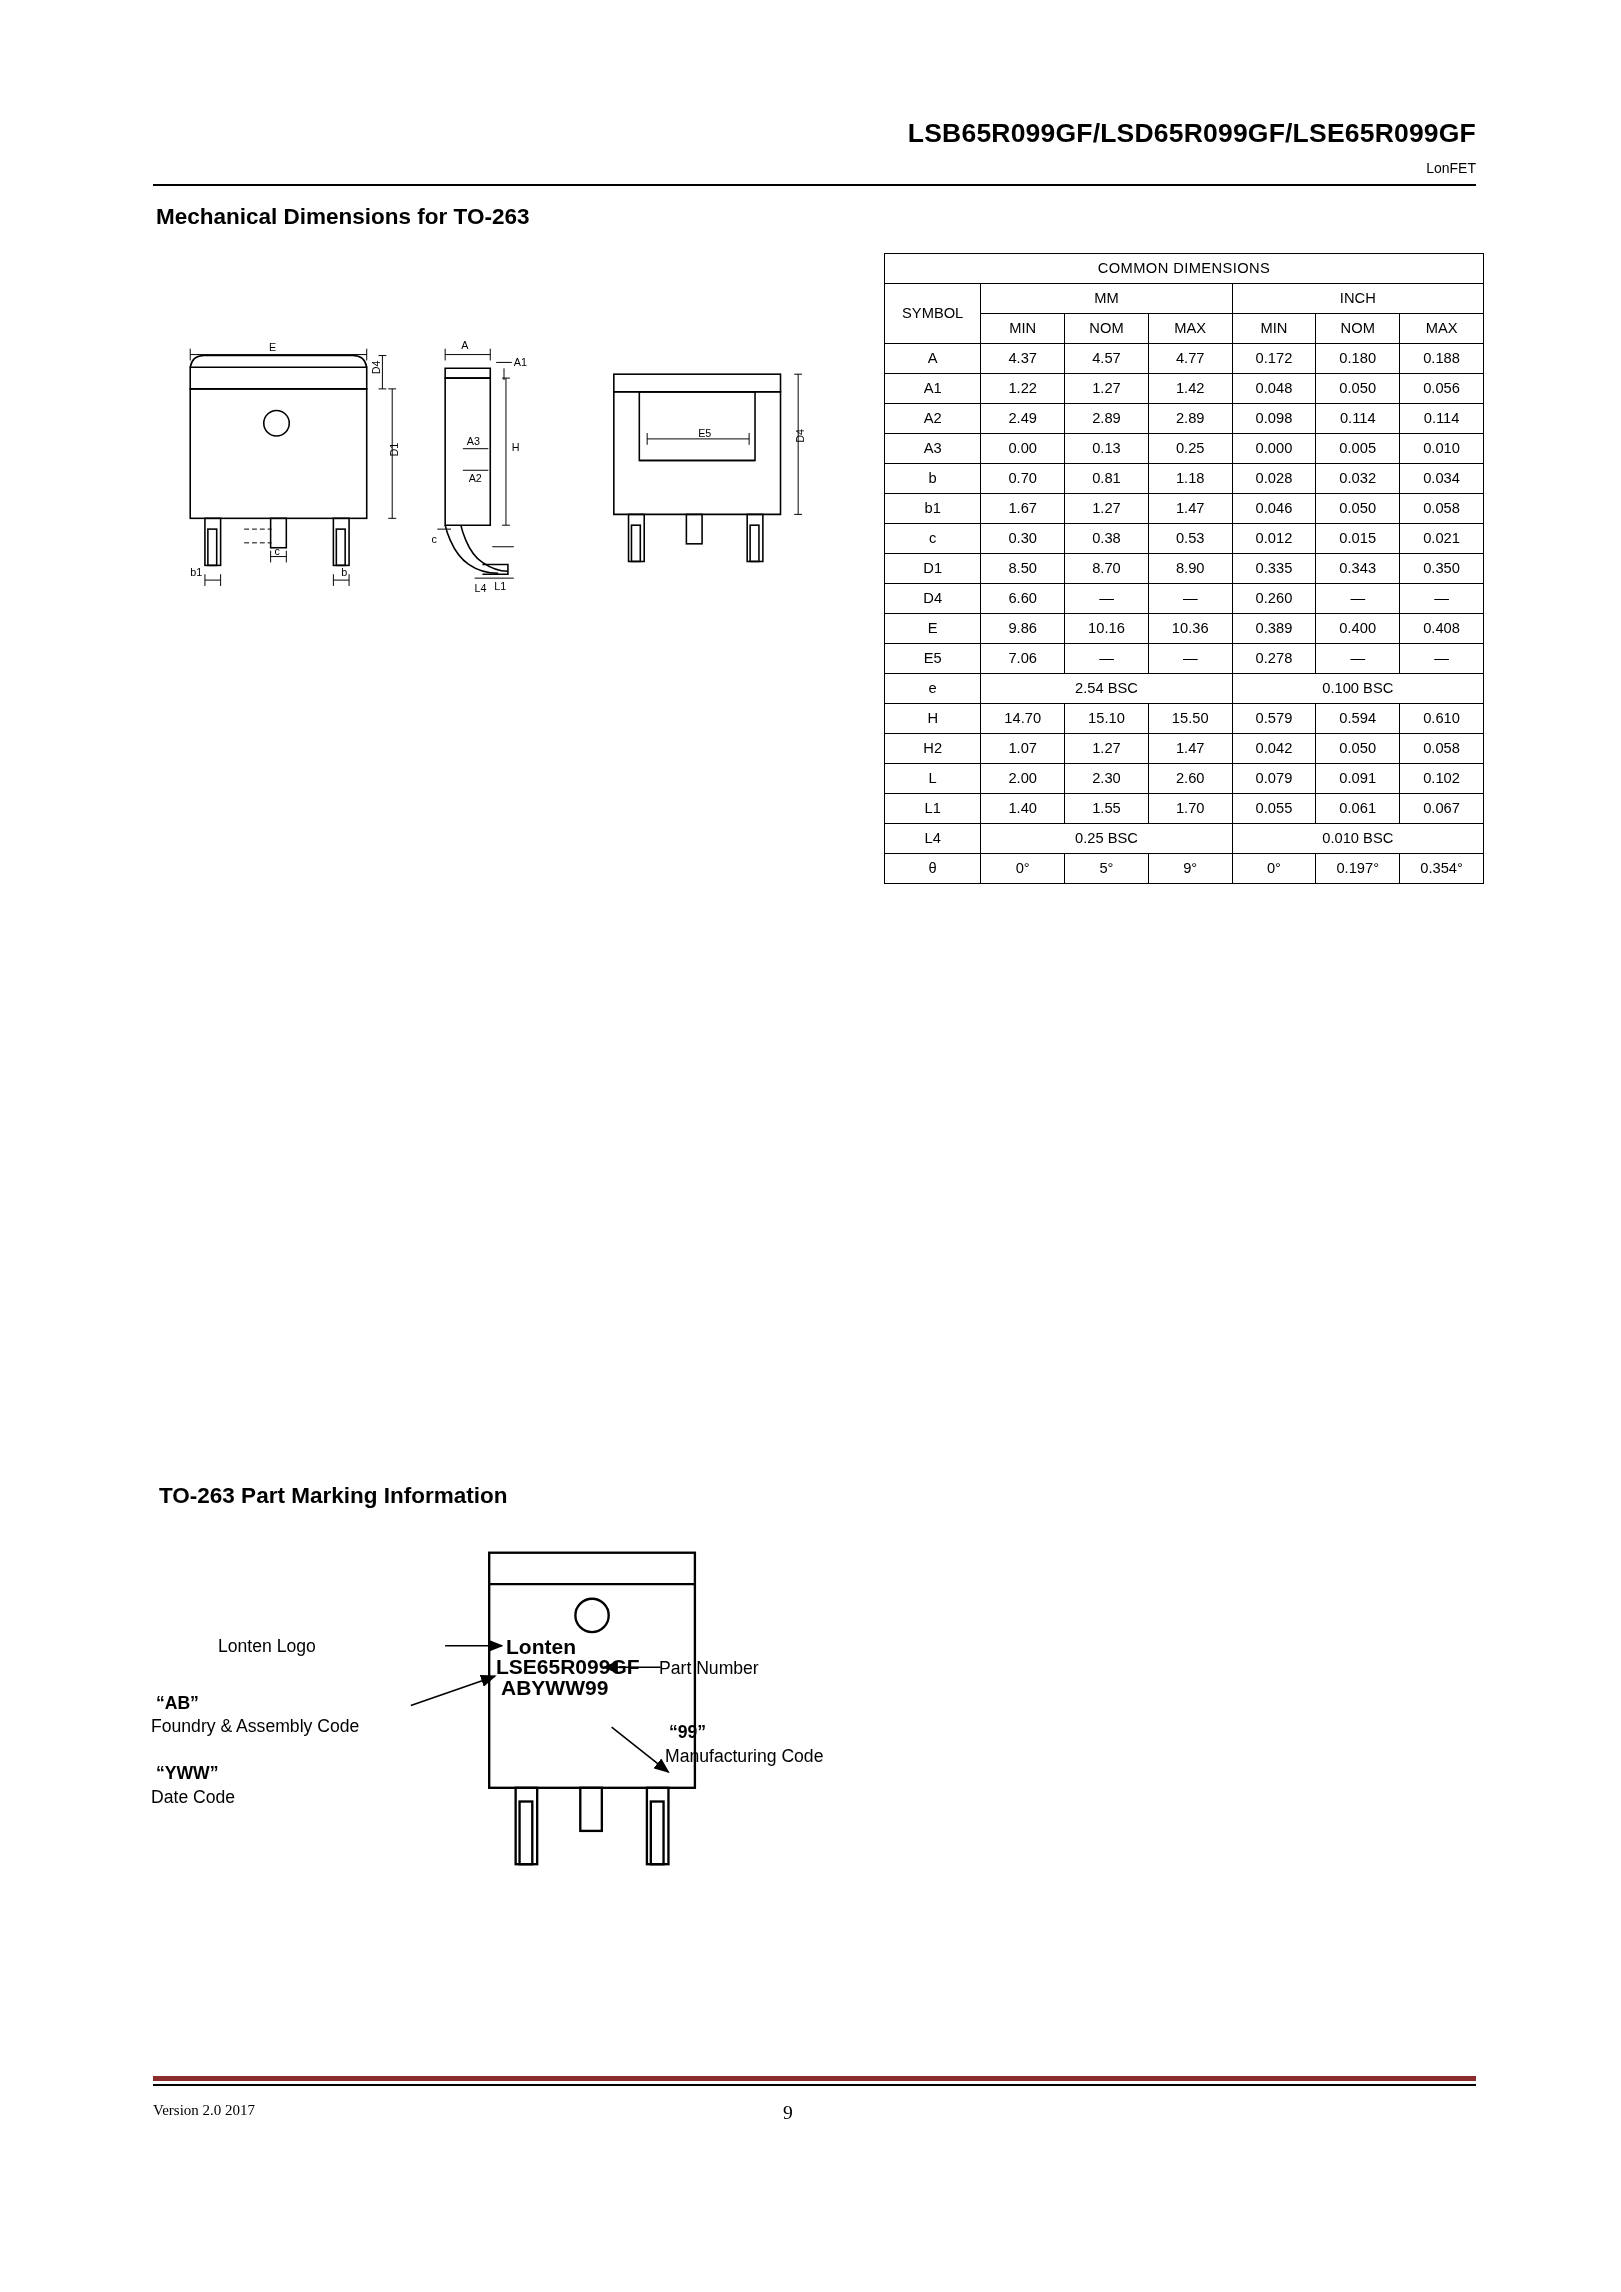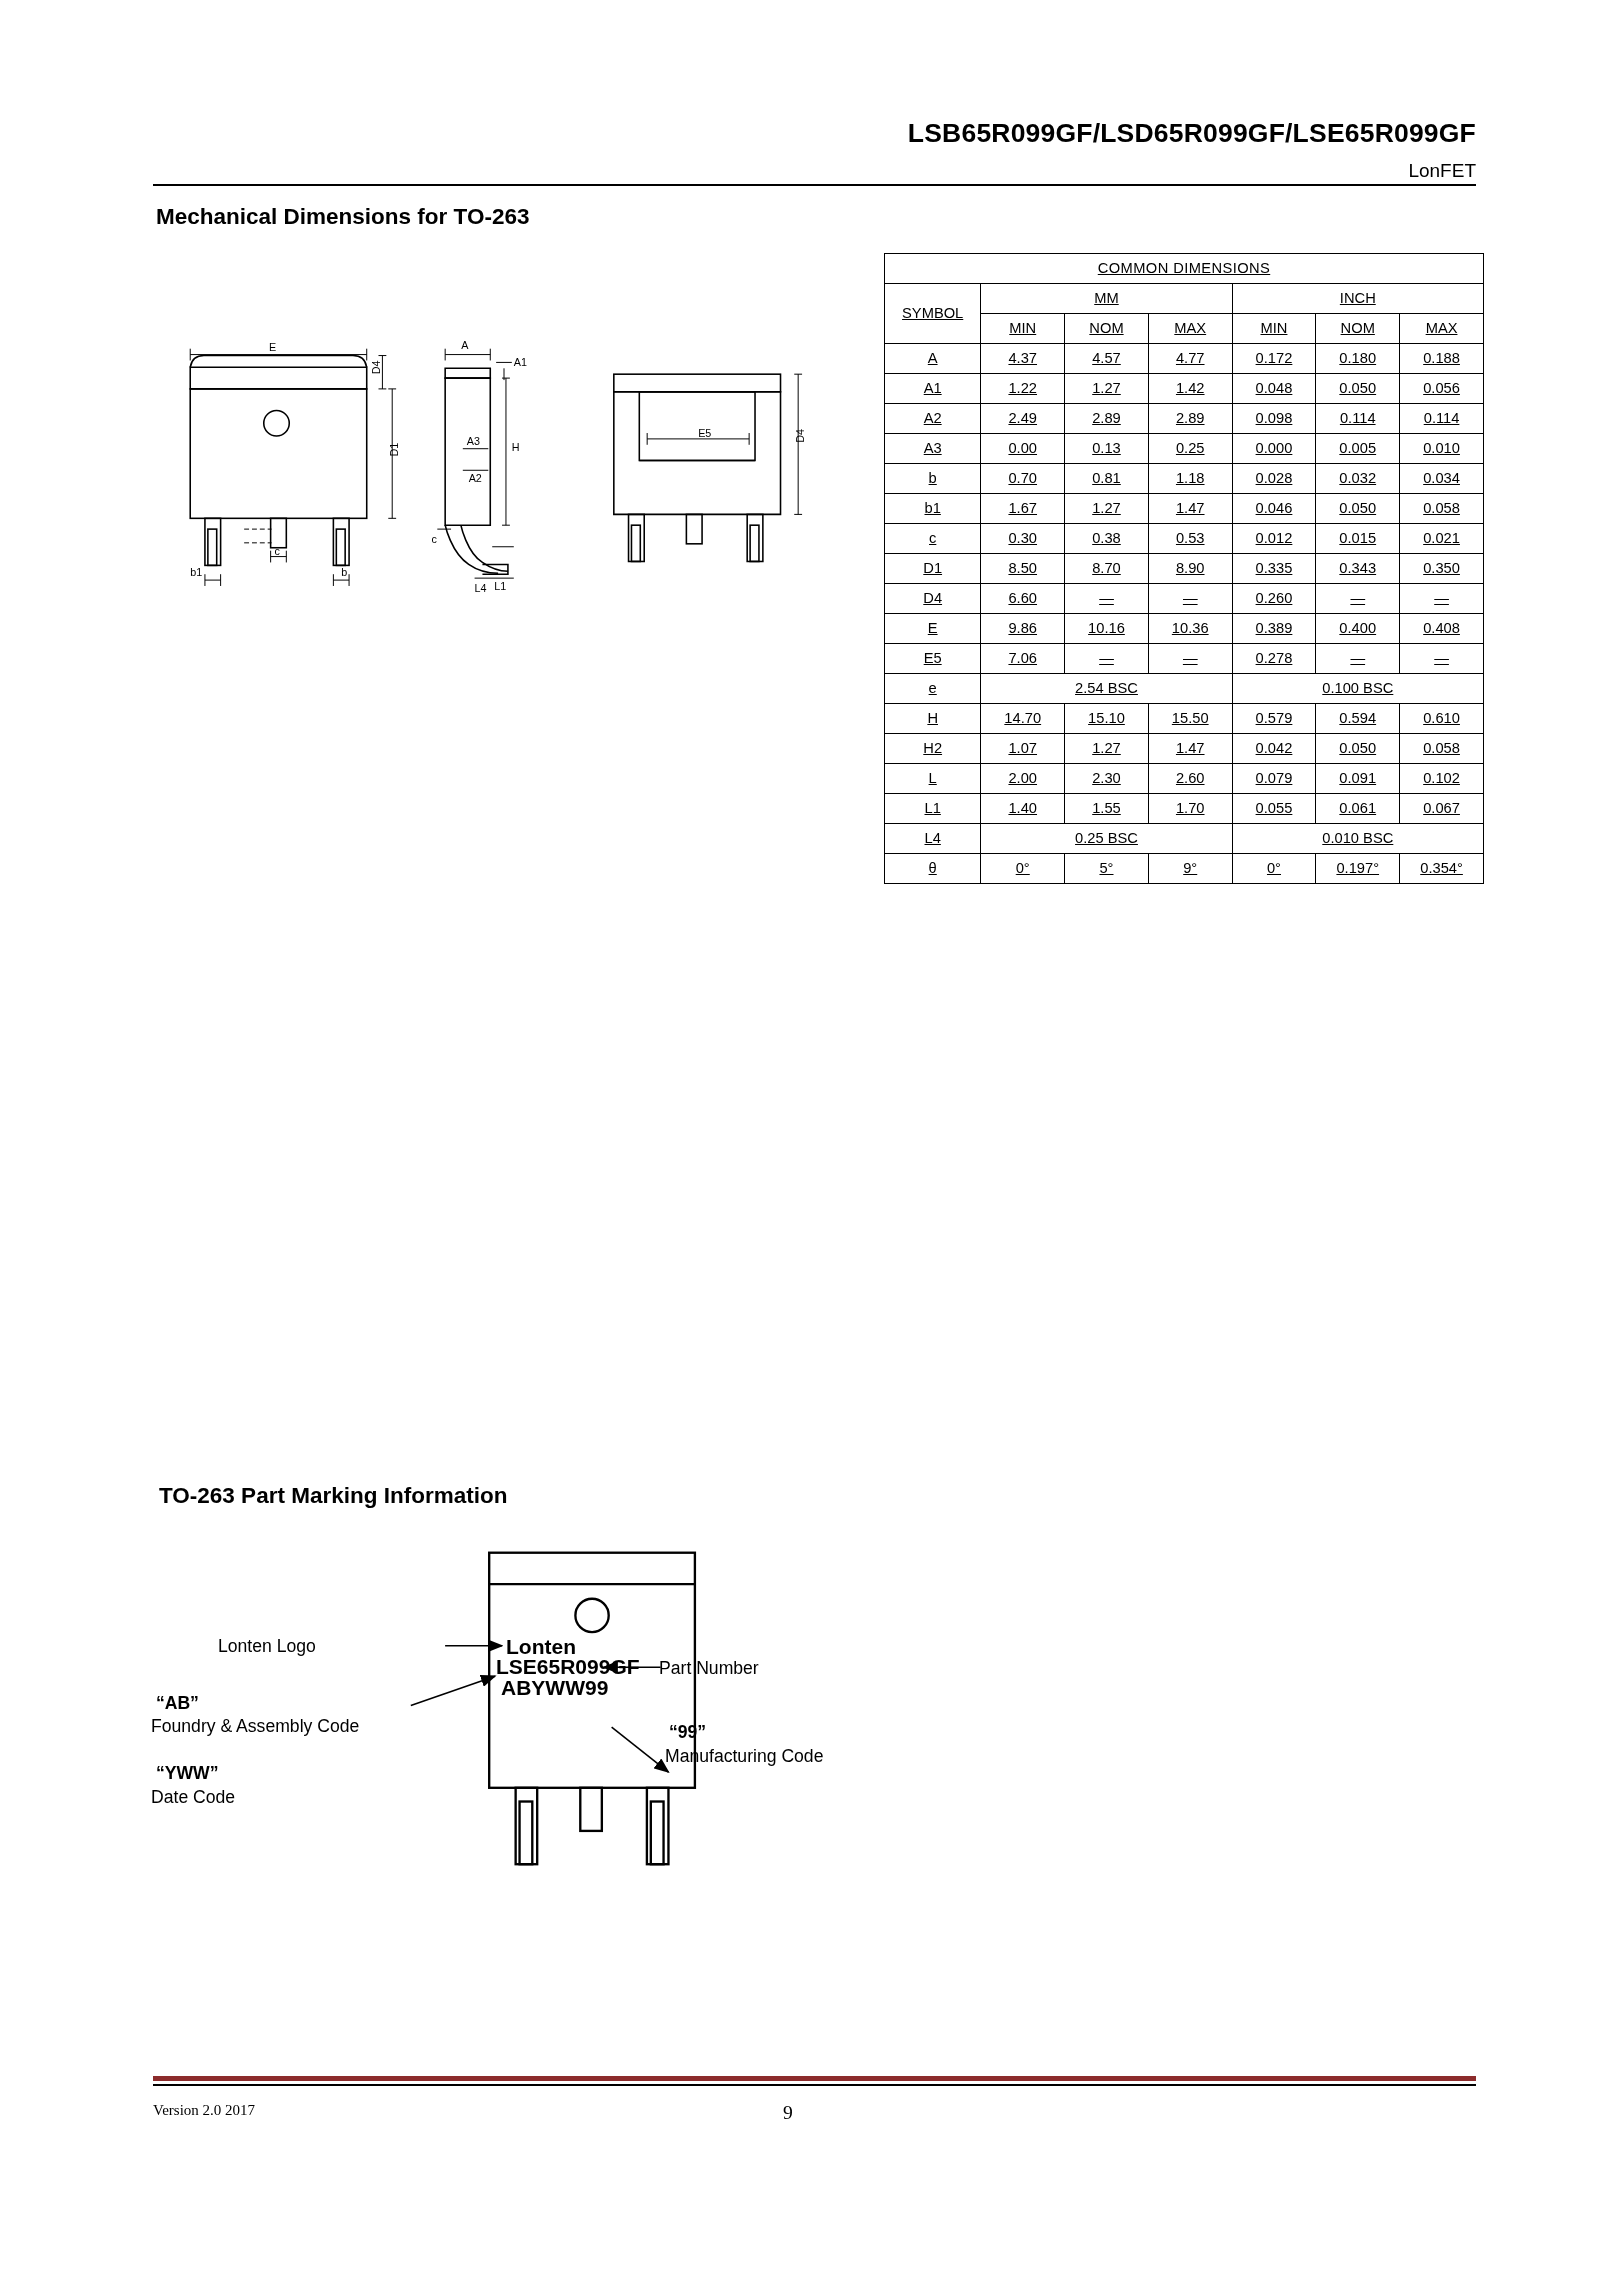--- a/index.html
+++ b/index.html
@@ -29,21 +29,21 @@
     top: 118px;
     font-size: 26.5px;
     font-weight: bold;
     letter-spacing: 0.2px;
     white-space: nowrap;
   }
   .header-sub {
     position: absolute;
     right: 149px;
     top: 160px;
-    font-size: 19px;
+    font-size: 14px;
     white-space: nowrap;
   }
   .header-rule {
     position: absolute;
     left: 149px;
     right: 149px;
     top: 184px;
     height: 2px;
     background: #000000;
   }
@@ -65,21 +65,20 @@
     width: 706px;
     height: 353px;
   }
 
   
   .dim-table-wrap {
     position: absolute;
     left: 880px;
     top: 253px;
     width: 600px;
-    text-decoration: underline;
   }
   table.dim {
     border-collapse: collapse;
     width: 600px;
     font-size: 14.7px;
     table-layout: fixed;
   }
   table.dim td, table.dim th {
     border: 1px solid #000;
     text-align: center;

